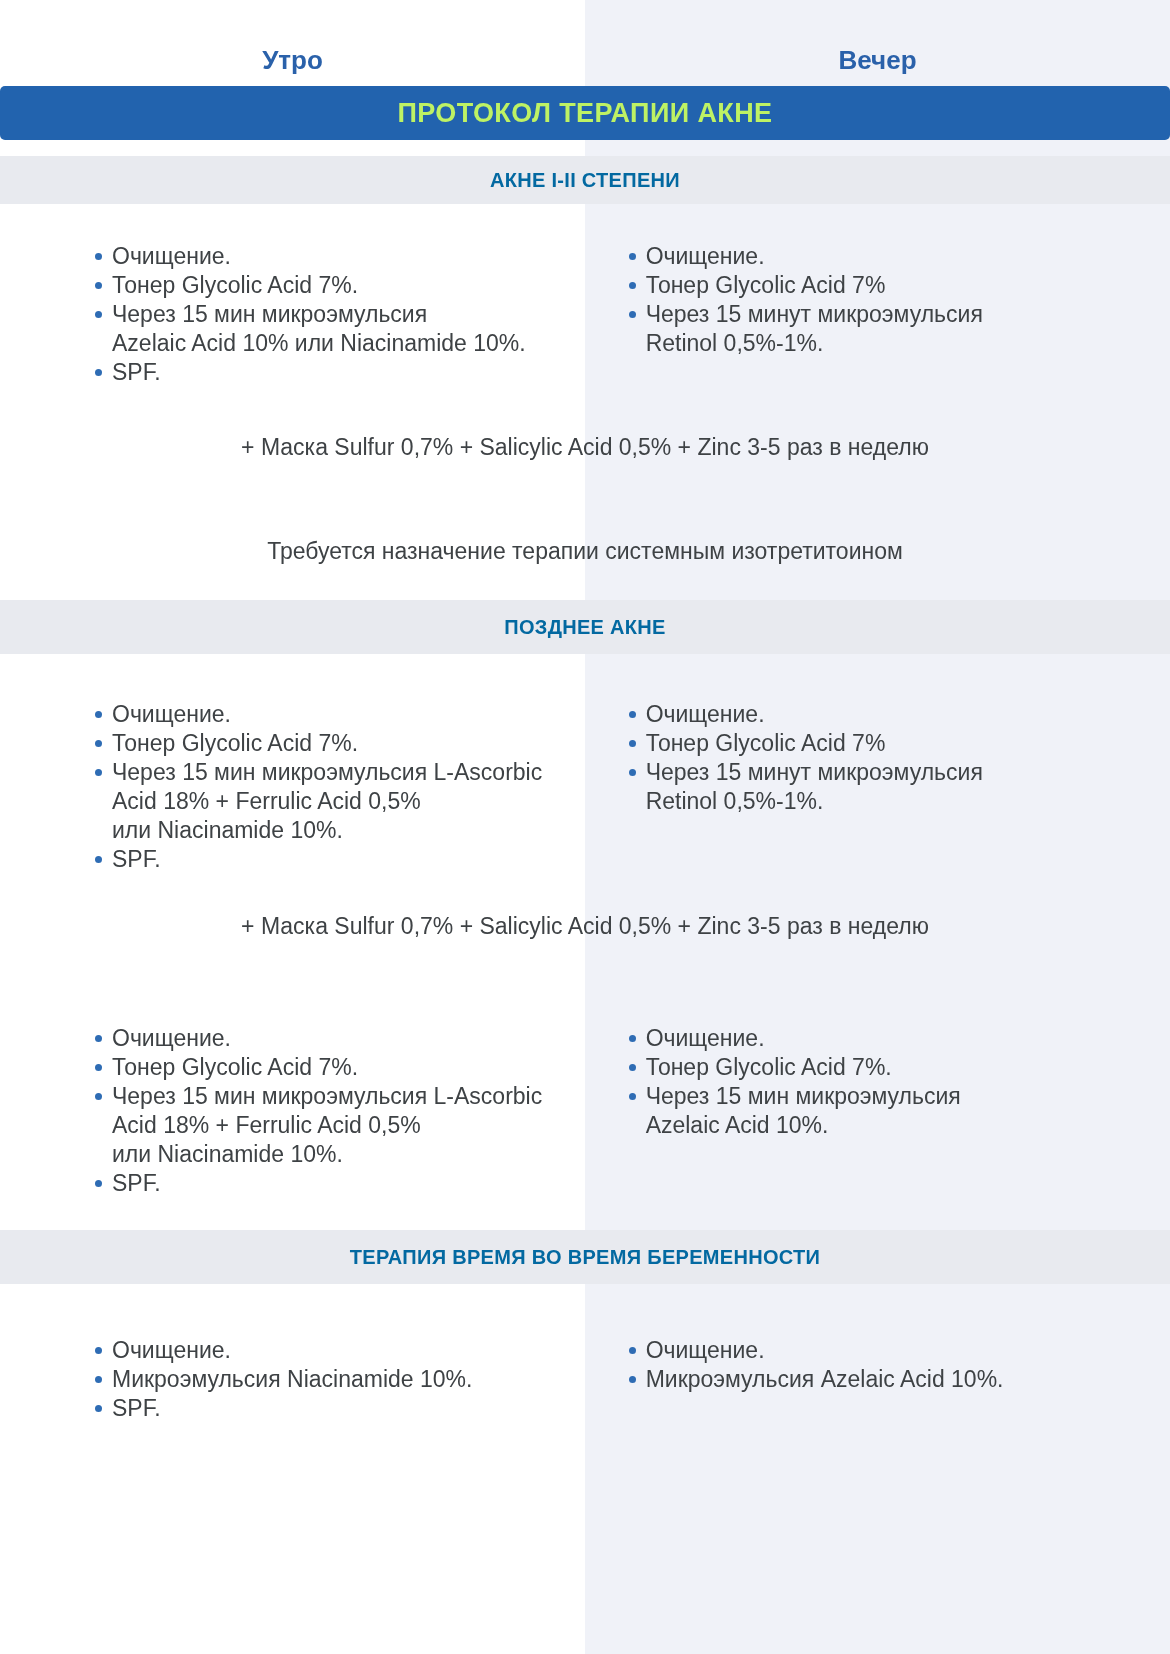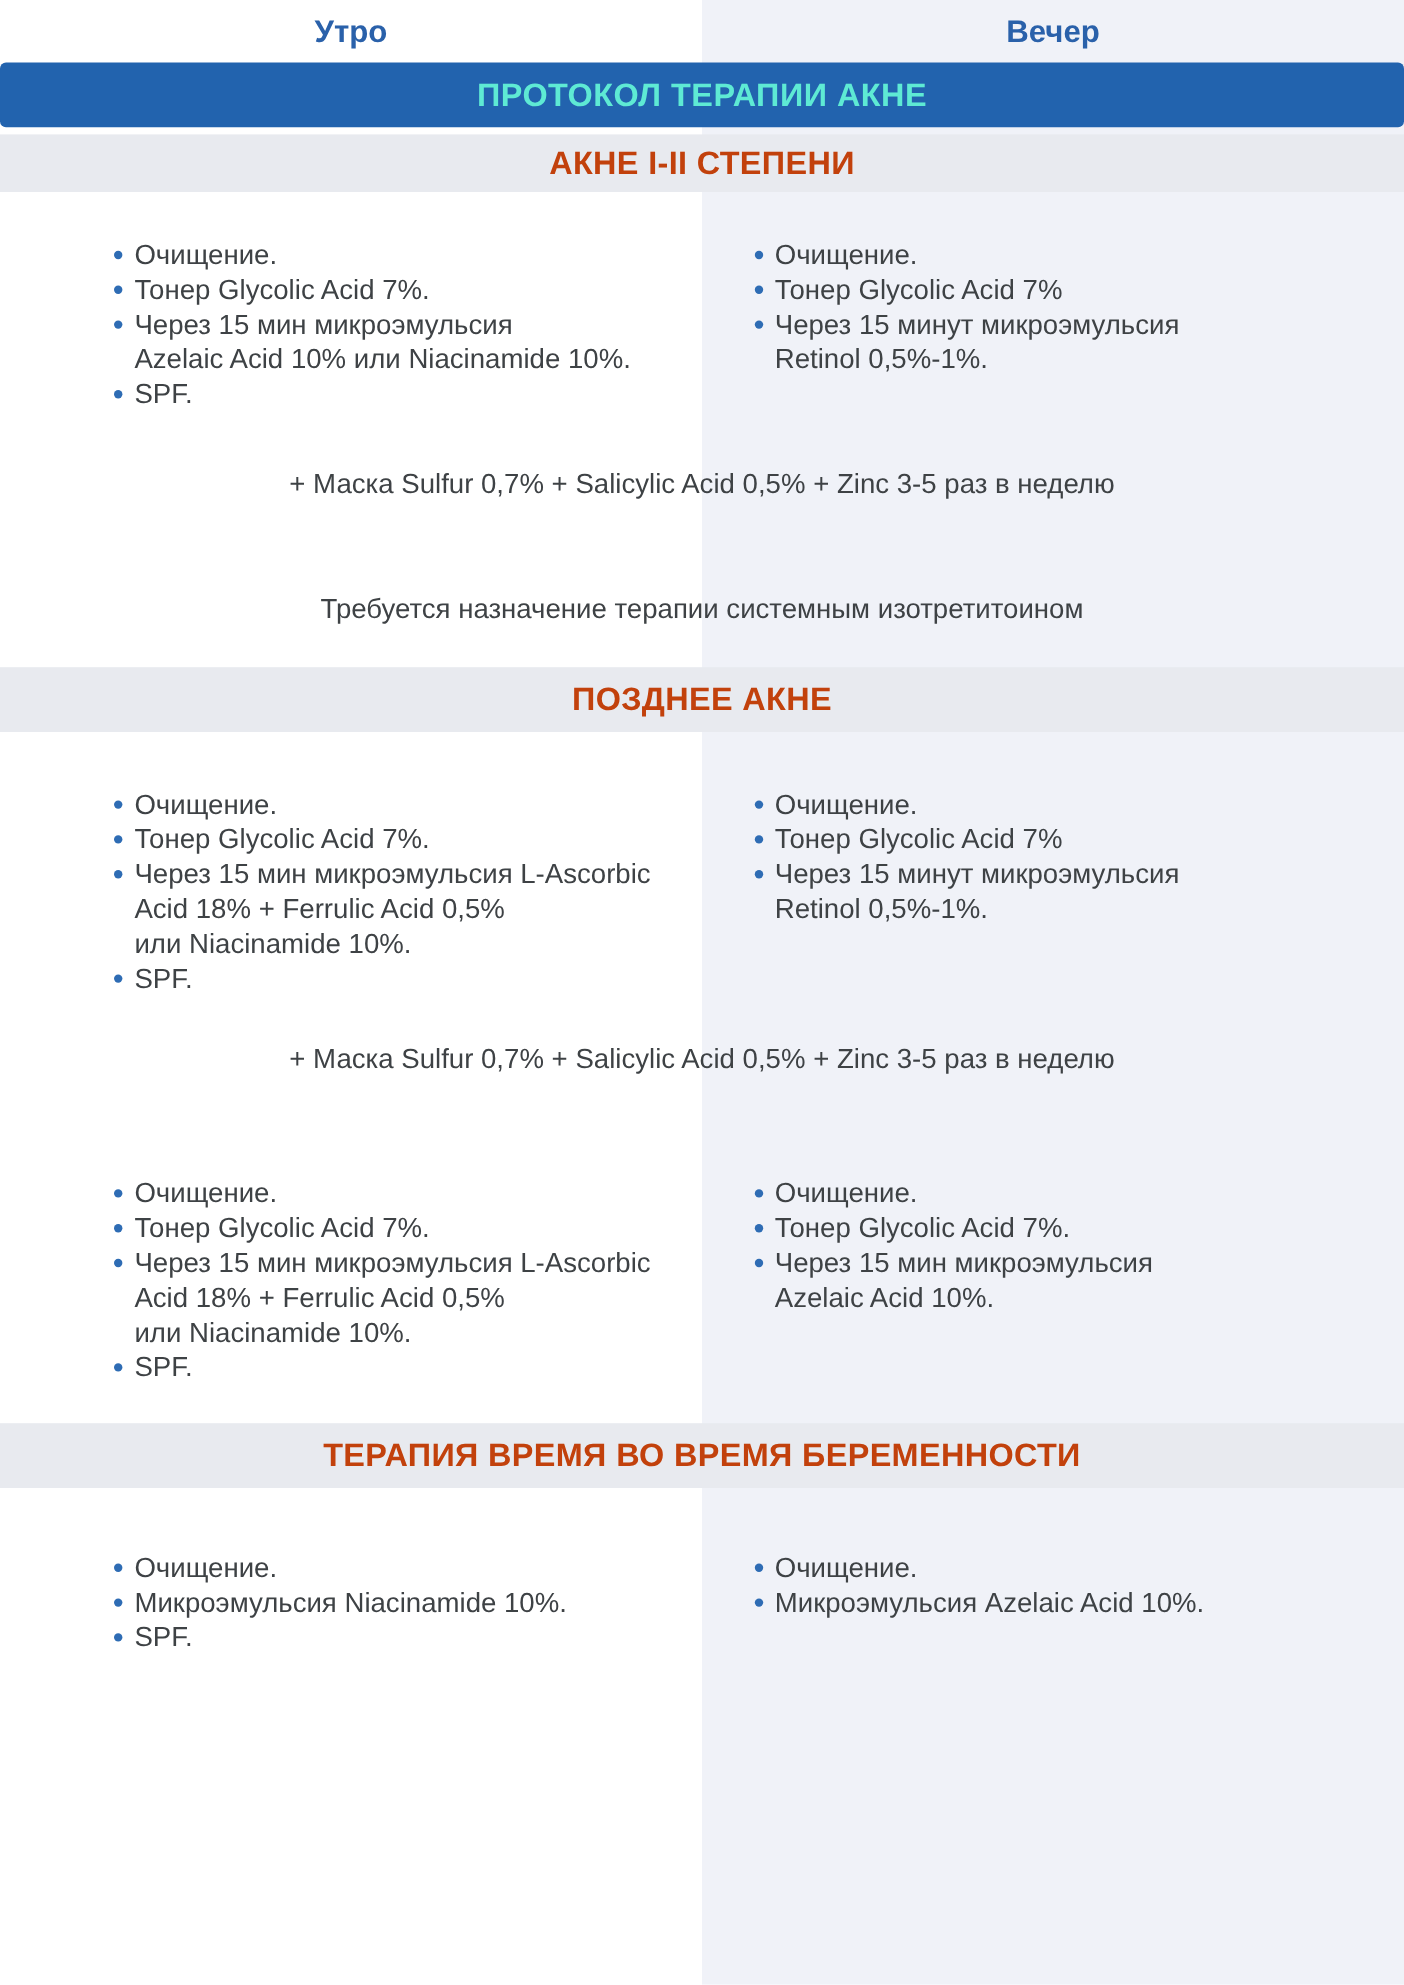--- a/index.html
+++ b/index.html
@@ -5,35 +5,35 @@
   html,body{margin:0;padding:0;background:#ffffff;}
   .page{
     position:relative;
     width:1170px;height:1654px;
     display:flex;flex-direction:column;
     overflow:hidden;
     background:linear-gradient(90deg,#ffffff 0,#ffffff 585px,#f0f2f8 585px,#f0f2f8 100%);
     font-family:"Liberation Sans","DejaVu Sans",sans-serif;
     color:#3e4245;
   }
-  .header-row{flex:0 0 52px;display:flex;}
+  .header-row{flex:0 0 52px;display:flex;margin-top:34px;}
   .header-cell{
     width:585px;display:flex;align-items:center;justify-content:center;
     color:#2a61aa;font-weight:bold;font-size:26px;
   }
   .banner{
-    flex:0 0 54px;margin-bottom:6px;
+    flex:0 0 54px;margin-bottom:16px;
     background:#2263ae;border-radius:5px;
     display:flex;align-items:center;justify-content:center;
-    color:#5eead4;font-weight:bold;font-size:27px;letter-spacing:.4px;
+    color:#bef264;font-weight:bold;font-size:27px;letter-spacing:.4px;
   }
   .band{
     flex:0 0 54px;background:#e8eaef;
     display:flex;align-items:center;justify-content:center;
-    color:#c2410c;font-weight:bold;font-size:27px;letter-spacing:.3px;
+    color:#0369a1;font-weight:bold;font-size:20px;letter-spacing:.3px;
     text-align:center;
   }
   .band.first{flex-basis:48px;}
   .content{display:flex;flex:0 0 auto;}
   .list{
     list-style:none;margin:16px;box-sizing:border-box;
     font-size:23px;line-height:29px;color:#3e4245;
   }
   .list.morning{width:585px;padding:0 10px 0 79px;}
   .list.evening{width:585px;padding:0 10px 0 26px;}

